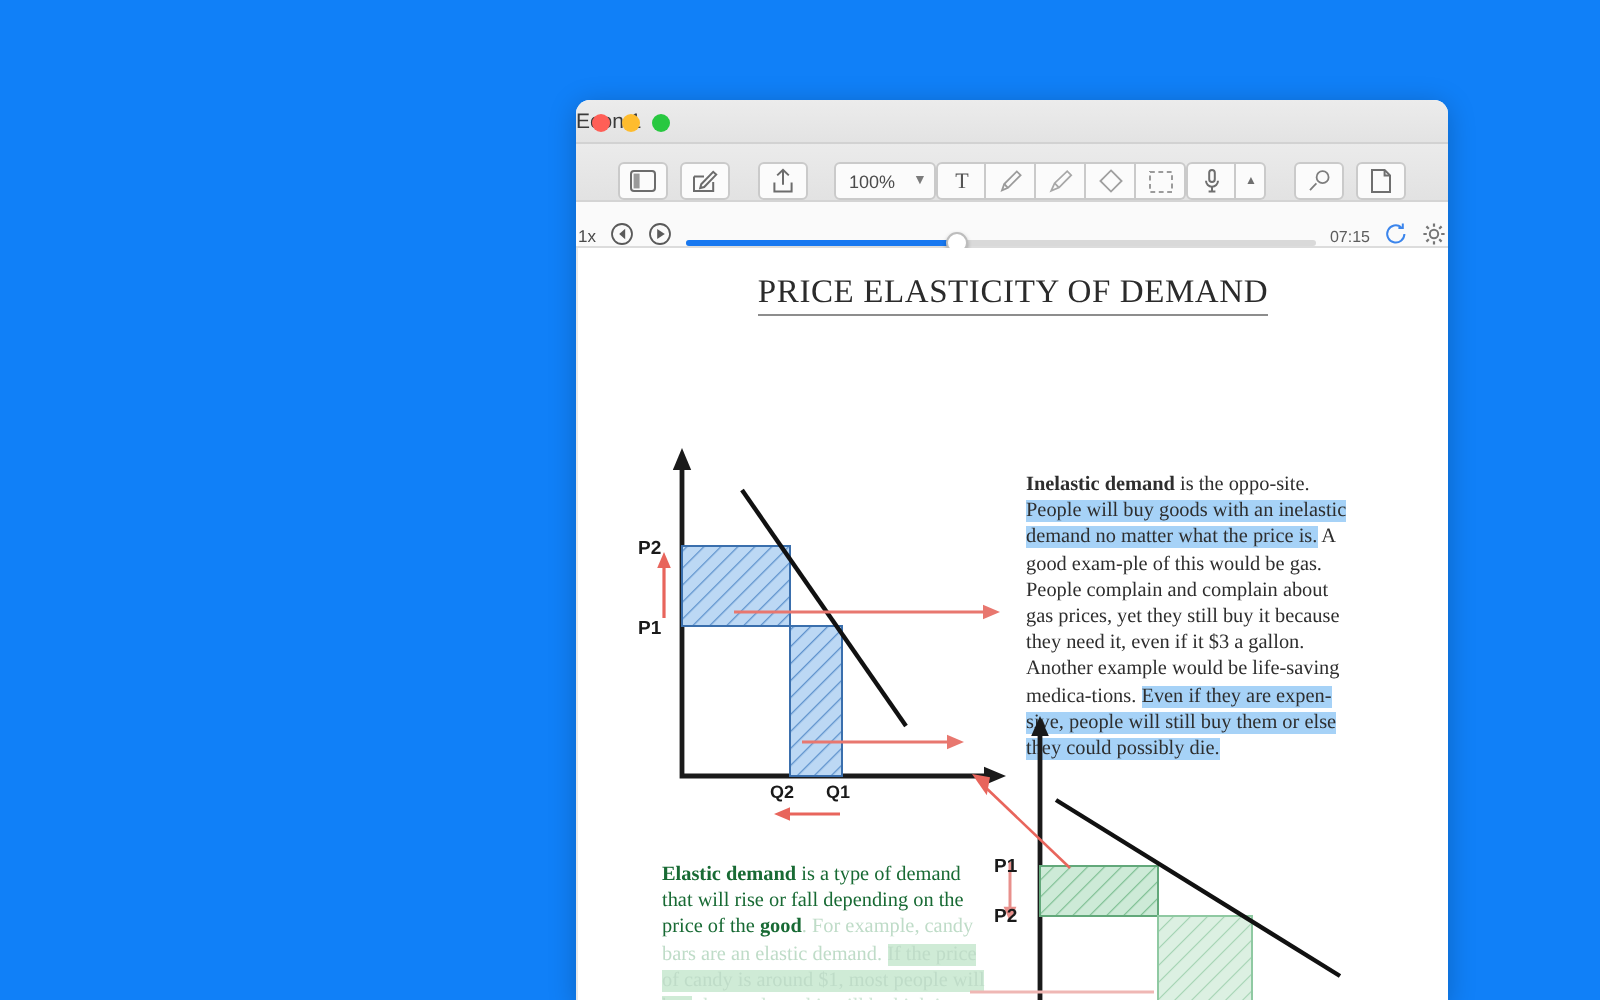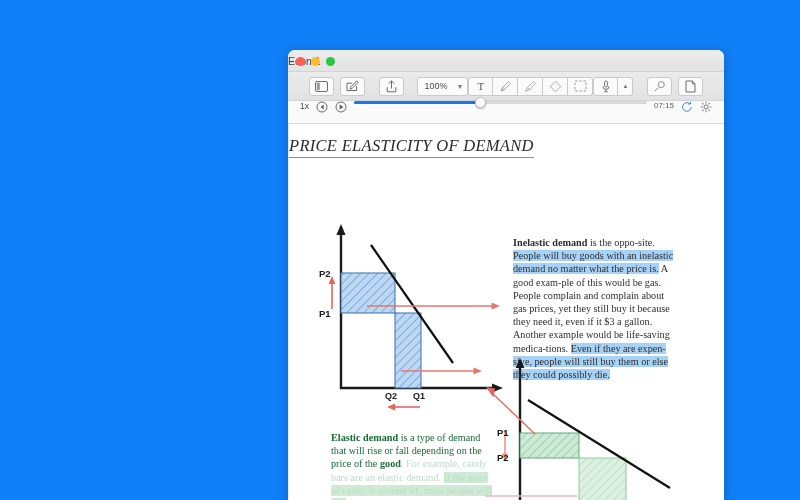--- a/index.html
+++ b/index.html
@@ -50,21 +50,21 @@
     text-align: left; line-height: 22px;
     font-size: 10.5px; color: #3a3a3a;
   }
 
   
   .toolbar {
     height: 29px;
     background: linear-gradient(#ebebeb,#e2e2e2);
     border-bottom: 1px solid #d4d4d4;
     display: flex;
-    align-items: center;
+    align-items: flex-end;
     padding: 0 21px;
   }
   .tbtn {
     height: 19px; min-width: 25px;
     background: #fbfbfb;
     border: 1px solid #cacaca;
     border-radius: 3px;
     display: flex; align-items: center; justify-content: center;
     color: #6c6c6c;
     font-size: 10px;
@@ -82,22 +82,22 @@
     display: flex; align-items: center; gap: 9px;
     font-size: 9px; color: #4c4c4c;
   }
   .zoom-box .cv { font-size: 7px; color: #7b7b7b; }
 
   
   .playbar {
     height: 23px;
     background: #fafafa;
     border-bottom: 1px solid #dcdcdc;
-    display: flex; align-items: flex-start;
-    padding: 0 12px; gap: 7px;
+    display: flex; align-items: flex-end;
+    padding: 0 1px; gap: 7px;
   }
   .speed { font-size: 8.5px; color: #4a4a4a; }
   .pill-ico { color: #5a5a5a; font-size: 11px; line-height: 1; }
   .track {
     flex: 1; height: 3px; border-radius: 2px;
     background: #d9d9d9; position: relative;
   }
   .track .fill {
     position: absolute; left: 0; top: 0; bottom: 0;
     width: 43%; background: #1878f0; border-radius: 2px;
@@ -114,26 +114,25 @@
   
   .page {
     position: relative;
     height: 377px;
     background: #fff;
     border-left: 1px solid #e9e9e9;
     overflow: hidden;
   }
   .doc-title {
     position: absolute; left: 0; right: 0; top: 12px;
-    text-align: left;
+    text-align: center;
     font-family: "Liberation Serif", serif;
     font-size: 16.5px;
     color: #2b2b2b;
     letter-spacing: .3px;
-    font-style: italic;
   }
   .doc-title span {
     border-bottom: 1px solid #8d8d8d;
     padding-bottom: 2px;
   }
 
   
   .col {
     position: absolute;
     font-family: "Liberation Serif", serif;

